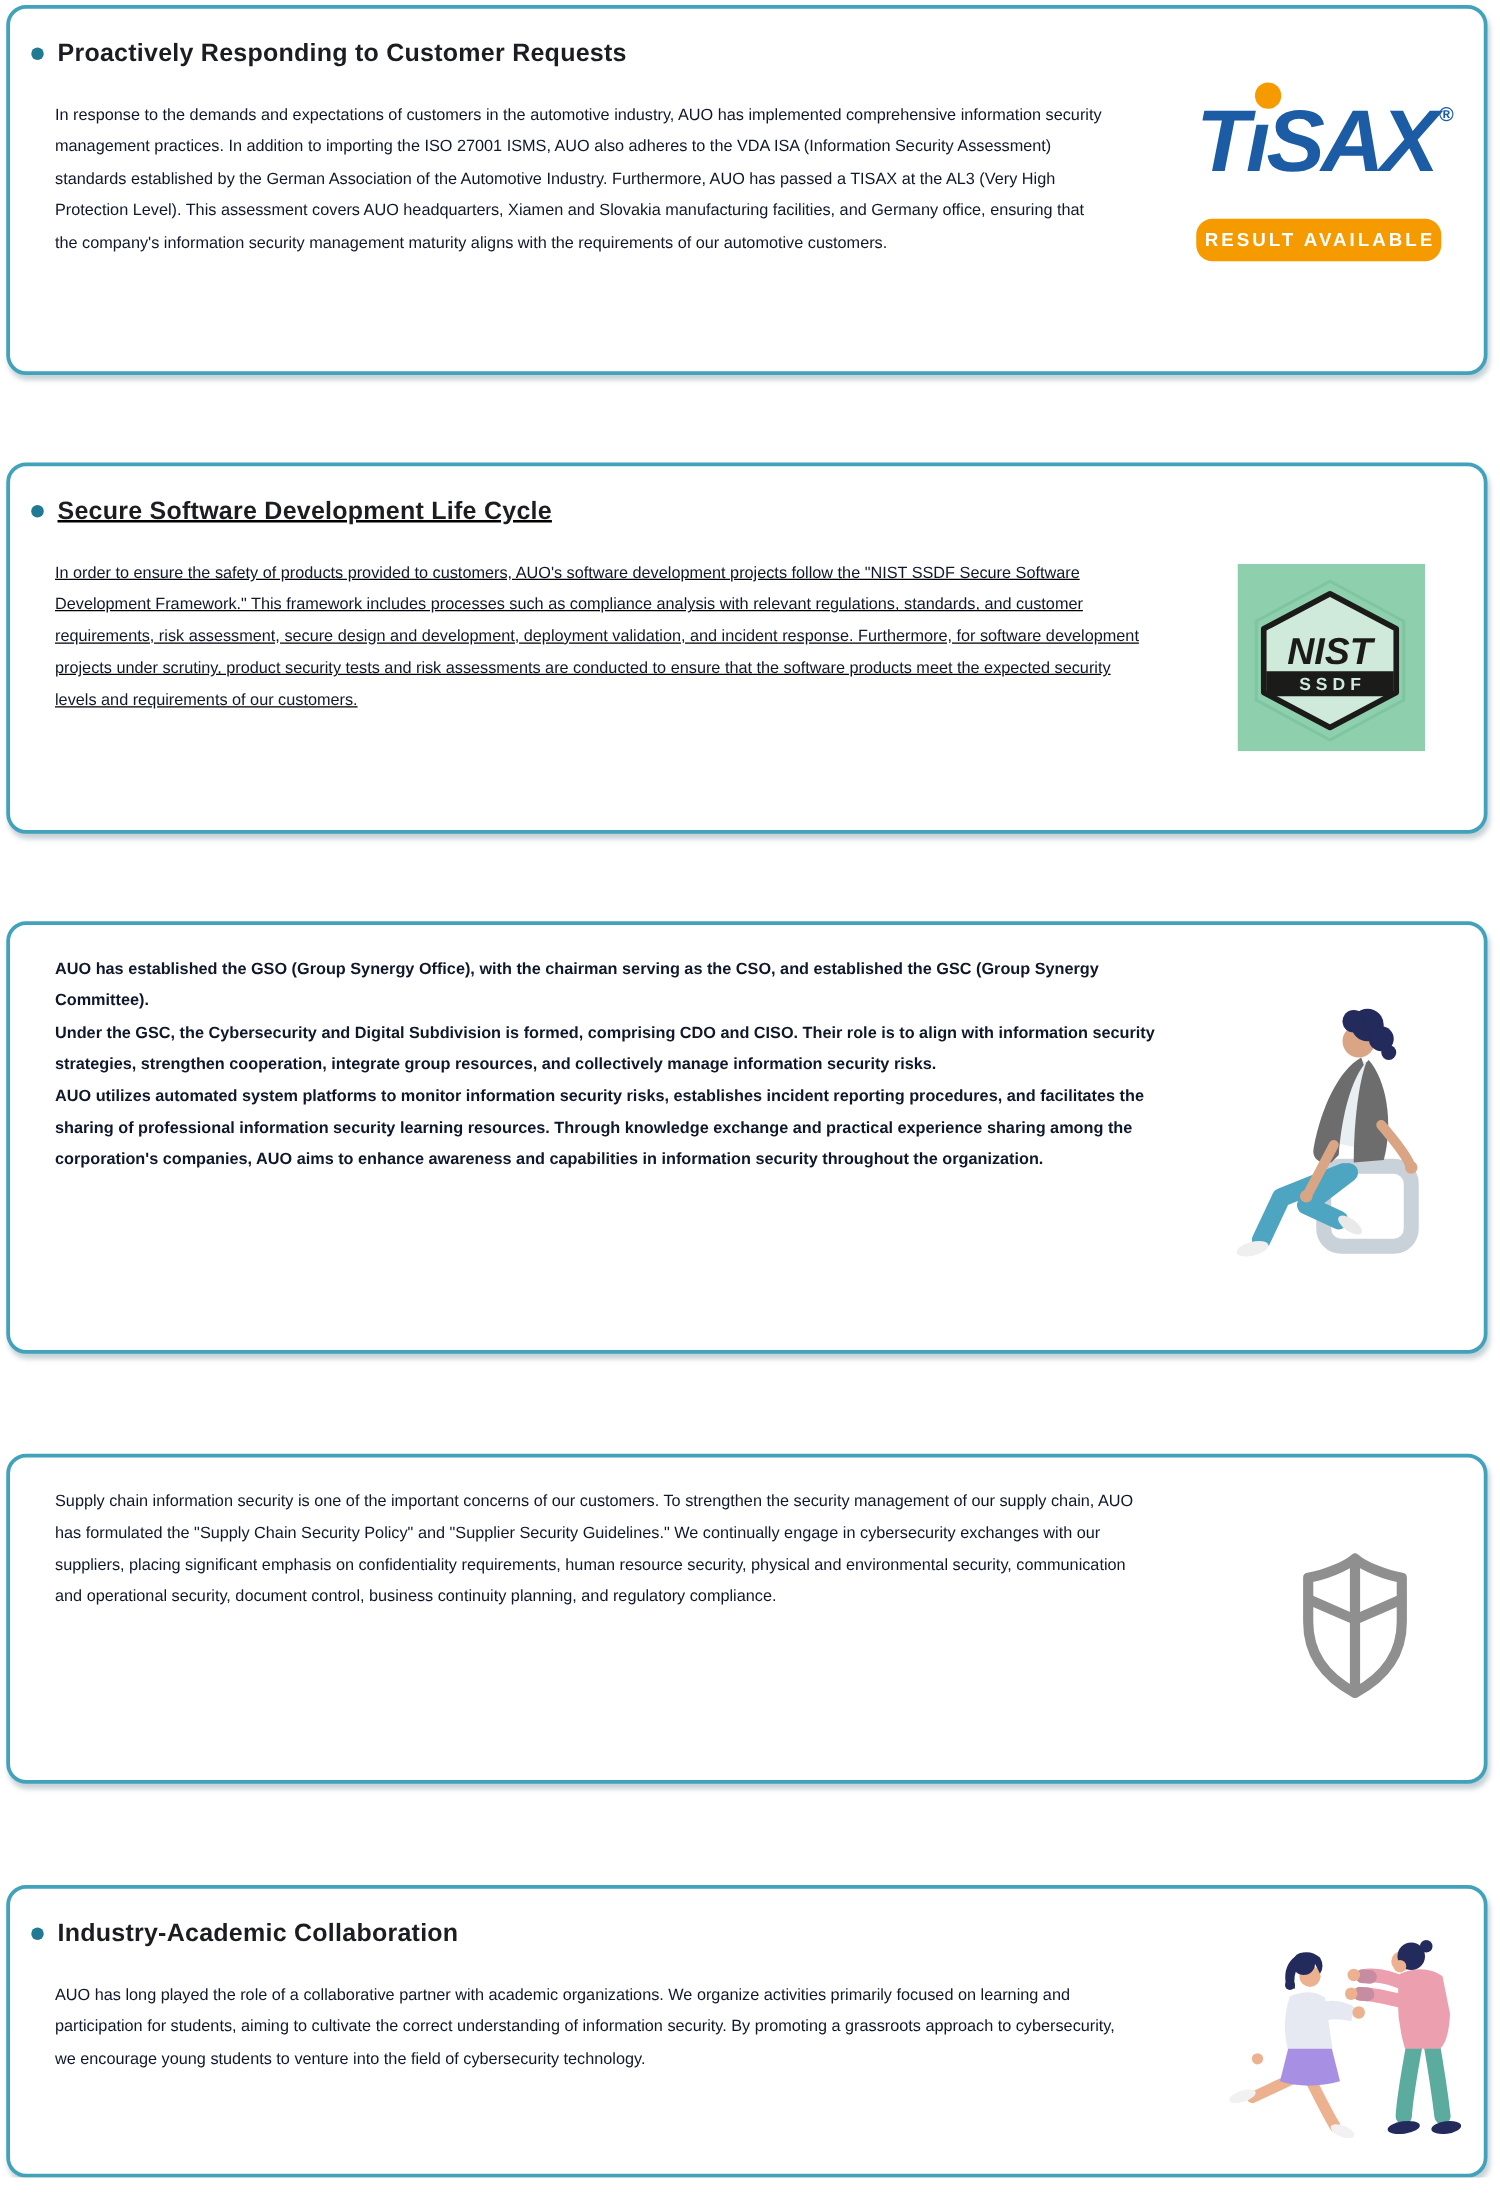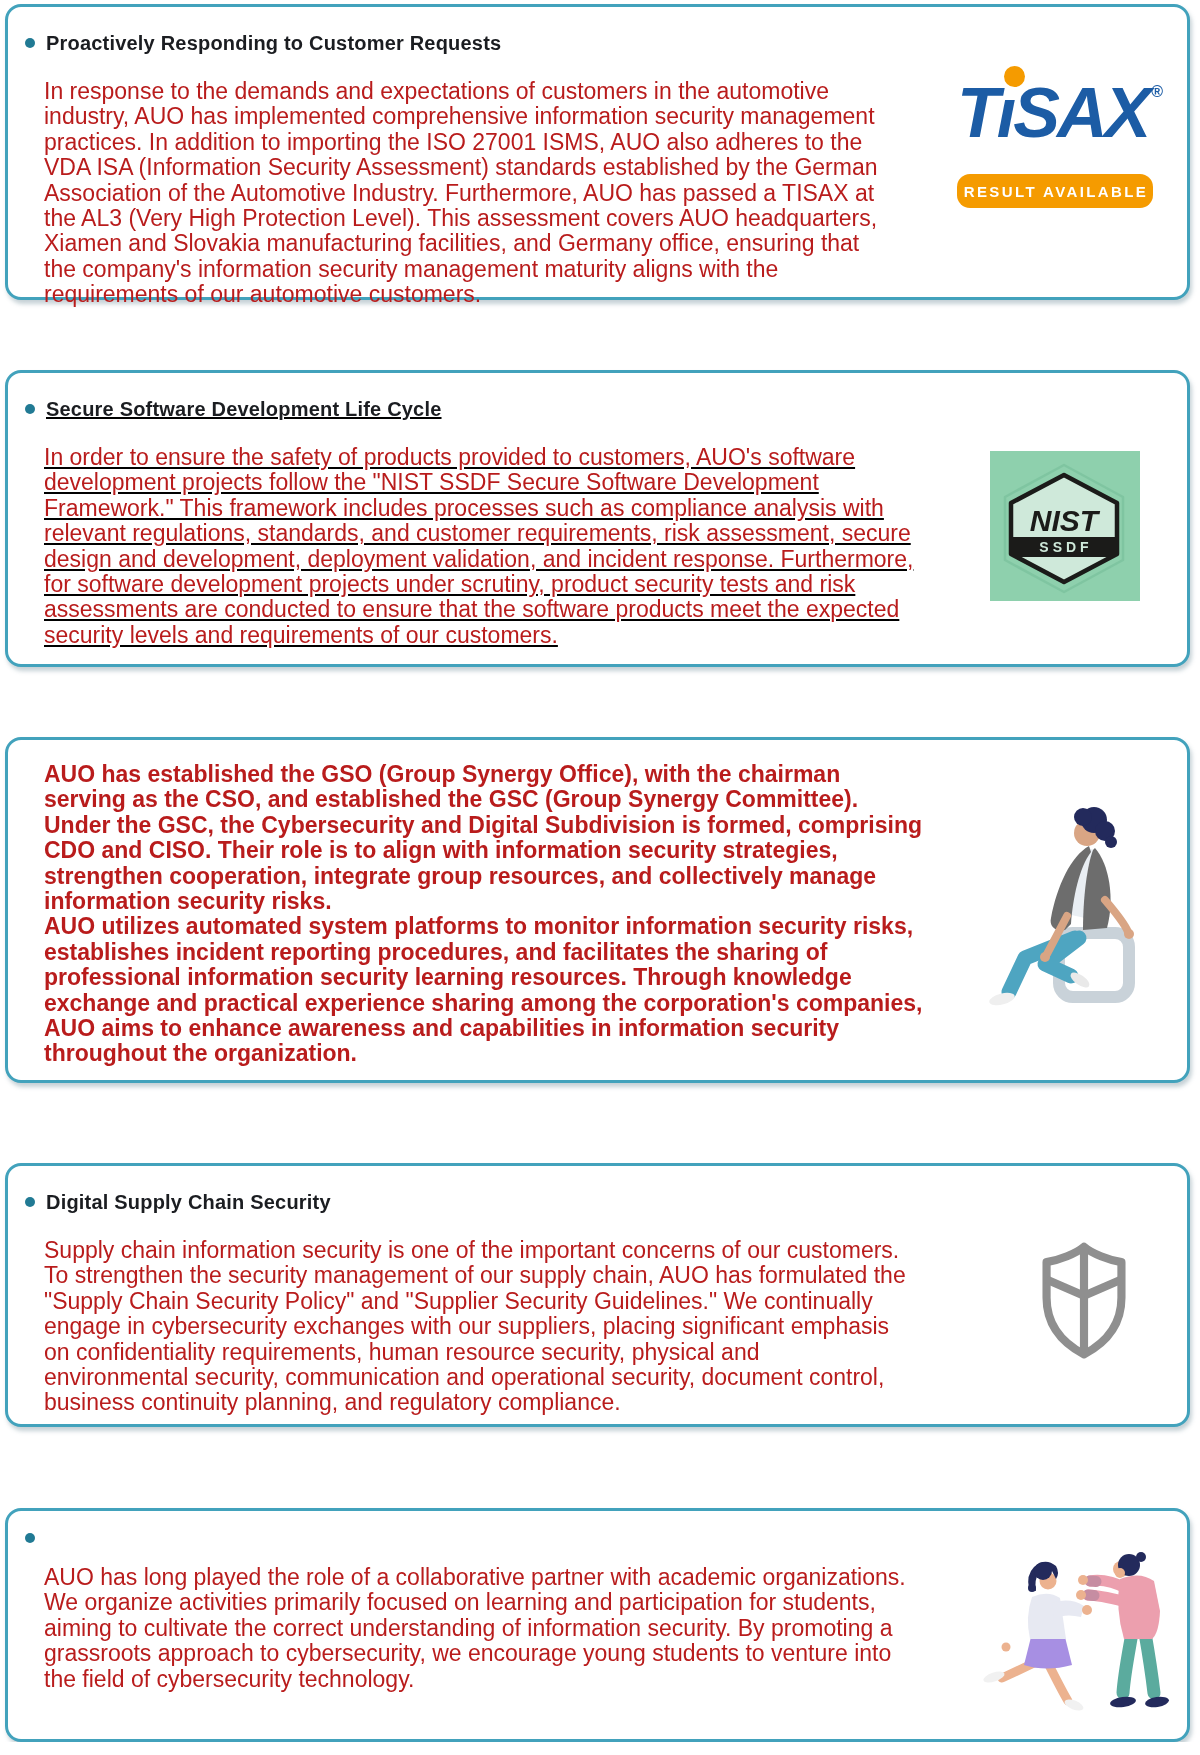--- a/index.html
+++ b/index.html
@@ -19,23 +19,23 @@
   .card-3 { margin-top:70px; height:346px; }
   .card-4 { margin-top:80px; height:264px; }
   .card-5 { margin-top:81px; height:234px; }
 
   .card-head { display:flex; align-items:center; gap:11px; padding:22px 4px 0 17px; }
   .bullet { width:10px; height:10px; border-radius:50%; background:#217a94; flex:none; }
   .card-title { margin:0; font-size:20px; font-weight:700; color:#1b1d21; letter-spacing:0.2px; line-height:28px; }
 
   .card-body {
     margin:22px 0 0 36px;
-    font-size:23px;
+    font-size:13px;
     line-height:25.4px;
-    color:#b91c1c;
+    color:#0f172a;
     white-space:pre-line;
   }
   .b1 { max-width:840px; }
   .b2 { max-width:880px; }
   .b3 { max-width:880px;font-weight:bold; }
   .b4 { max-width:865px; }
   .b5 { max-width:868px; }
 
   .media { position:absolute; }
 
@@ -142,37 +142,34 @@
 
       <circle cx="107" cy="14" r="13" fill="#232a5c"></circle>
       <circle cx="118" cy="25" r="10" fill="#232a5c"></circle>
       <circle cx="96" cy="11" r="9" fill="#232a5c"></circle>
       <circle cx="124" cy="36" r="6" fill="#232a5c"></circle>
     </svg>
   </div>
 </section>
 
 <section class="card card-4">
-  <div class="card-head">
-    <span class="bullet"></span>
-    <h2 class="card-title">Digital Supply Chain Security</h2>
-  </div>
   <p class="card-body b4">Supply chain information security is one of the important concerns of our customers. To strengthen the security management of our supply chain, AUO has formulated the "Supply Chain Security Policy" and "Supplier Security Guidelines." We continually engage in cybersecurity exchanges with our suppliers, placing significant emphasis on confidentiality requirements, human resource security, physical and environmental security, communication and operational security, document control, business continuity planning, and regulatory compliance.</p>
   <div class="media shield">
     <svg viewBox="0 0 100 126" width="96" height="121">
       <path d="M50 6 C42 13 24 20 11 22 L11 59 C11 92 33 109 50 118 C67 109 89 92 89 59 L89 22 C76 20 58 13 50 6 Z" fill="none" stroke="#8f8f8f" stroke-width="8.5" stroke-linejoin="round"></path>
       <path d="M50 8 L50 116" stroke="#8f8f8f" stroke-width="8.5"></path>
       <path d="M50 57 L11 40 M50 57 L89 40" stroke="#8f8f8f" stroke-width="8.5" fill="none"></path>
     </svg>
   </div>
 </section>
 
 <section class="card card-5">
   <div class="card-head">
     <span class="bullet"></span>
+    <h2 class="card-title">Industry-Academic Collaboration</h2>
   </div>
   <p class="card-body b5">AUO has long played the role of a collaborative partner with academic organizations. We organize activities primarily focused on learning and participation for students, aiming to cultivate the correct understanding of information security. By promoting a grassroots approach to cybersecurity, we encourage young students to venture into the field of cybersecurity technology.</p>
   <div class="media ill-people">
     <svg viewBox="0 0 190 164" width="190" height="164">
 
       <path d="M52 112 L20 127" stroke="#ecb28f" stroke-width="9" stroke-linecap="round" fill="none"></path>
       <ellipse cx="12" cy="126" rx="11" ry="4.5" fill="#f1f1f1" transform="rotate(-18 12 126)"></ellipse>
 
       <path d="M66 112 C74 128 80 140 86 150" stroke="#ecb28f" stroke-width="9" stroke-linecap="round" fill="none"></path>
       <ellipse cx="92" cy="154" rx="10" ry="4.5" fill="#f1f1f1" transform="rotate(22 92 154)"></ellipse>

